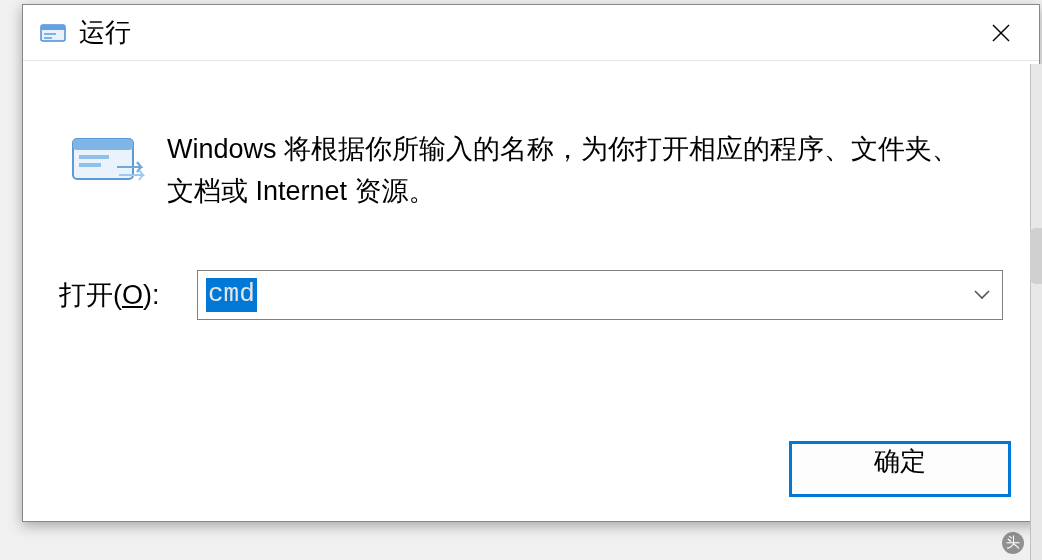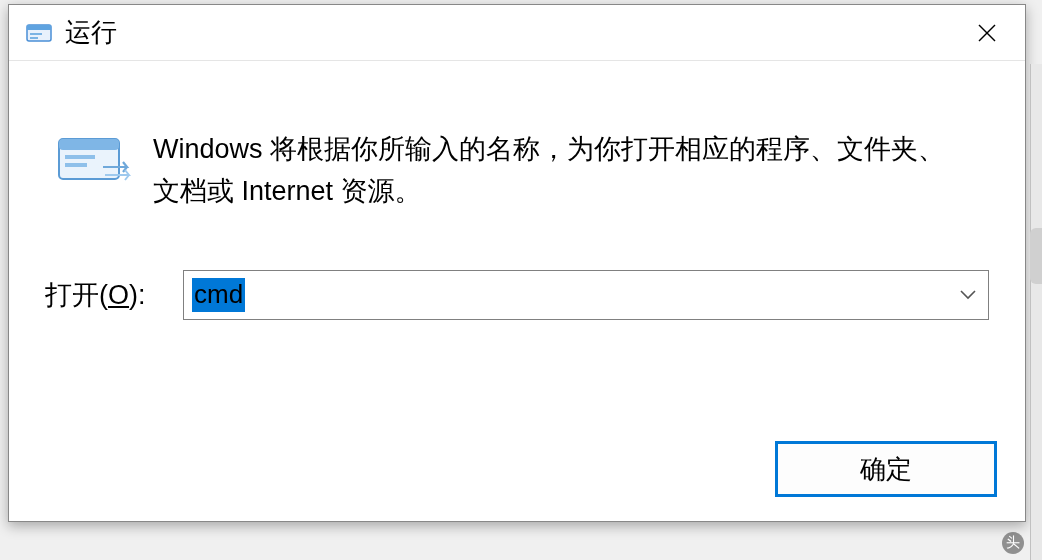--- a/index.html
+++ b/index.html
@@ -9,21 +9,21 @@
     }
     body {
       font-family: "Microsoft YaHei", "Segoe UI", sans-serif;
       background: #f0f0f0;
       width: 1042px;
       height: 560px;
       position: relative;
     }
     .dialog {
       position: absolute;
-      left: 8px;
+      left: 22px;
       top: 4px;
       width: 1018px;
       height: 518px;
       background: #ffffff;
       border: 1px solid #888888;
       box-shadow: 0 4px 12px rgba(0,0,0,0.3);
     }
     .titlebar {
       display: flex;
       align-items: center;
@@ -98,25 +98,26 @@
       flex: 1;
       position: relative;
       border: 1px solid #808080;
       background: #fff;
       height: 50px;
       display: flex;
       align-items: center;
     }
     .combo-selection {
       background: #0078d7;
-      color: #000000;
+      color: #e5e5e5;
       padding: 0 2px;
       font-size: 26px;
       margin-left: 8px;
       line-height: 1.3;
+      font-family: Liberation Mono, monospace;
     }
     .combo-arrow {
       width: 40px;
       height: 100%;
       display: flex;
       align-items: center;
       justify-content: center;
       cursor: pointer;
       color: #555;
       font-size: 16px;
@@ -130,21 +131,21 @@
     }
     .btn {
       width: 222px;
       height: 56px;
       font-size: 26px;
       font-family: inherit;
       background: #fdfdfd;
       border: 1px solid #a0a0a0;
       cursor: pointer;
       display: flex;
-      align-items: center;
+      align-items: flex-start;
       justify-content: center;
       color: #000;
     }
     .btn-default {
       border: 3px solid #0078d7;
     }
     .btn .underline {
       text-decoration: underline;
     }
     .watermark {

